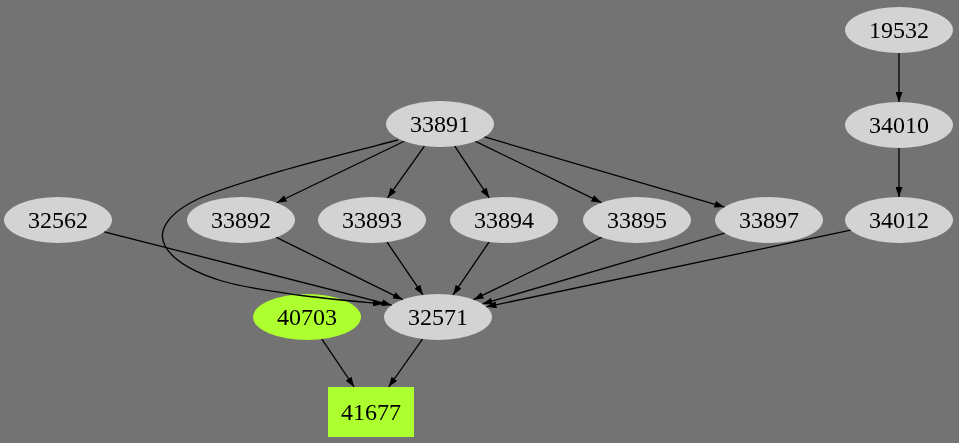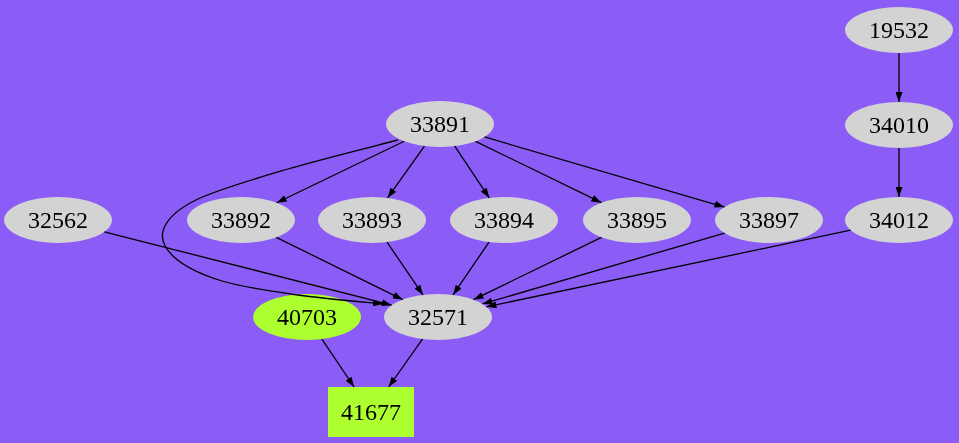--- a/index.html
+++ b/index.html
@@ -4,21 +4,21 @@
 <style>
   html, body {
     margin: 0;
     padding: 0;
     background: #ffffff;
   }
   .canvas {
     position: relative;
     width: 959px;
     height: 443px;
-    background: #8b5cf6;
+    background: #737373;
     overflow: hidden;
   }
   svg text {
     font-family: "Liberation Serif", "DejaVu Serif", serif;
     fill: #000000;
   }
 </style>
 </head>
 <body>
 

